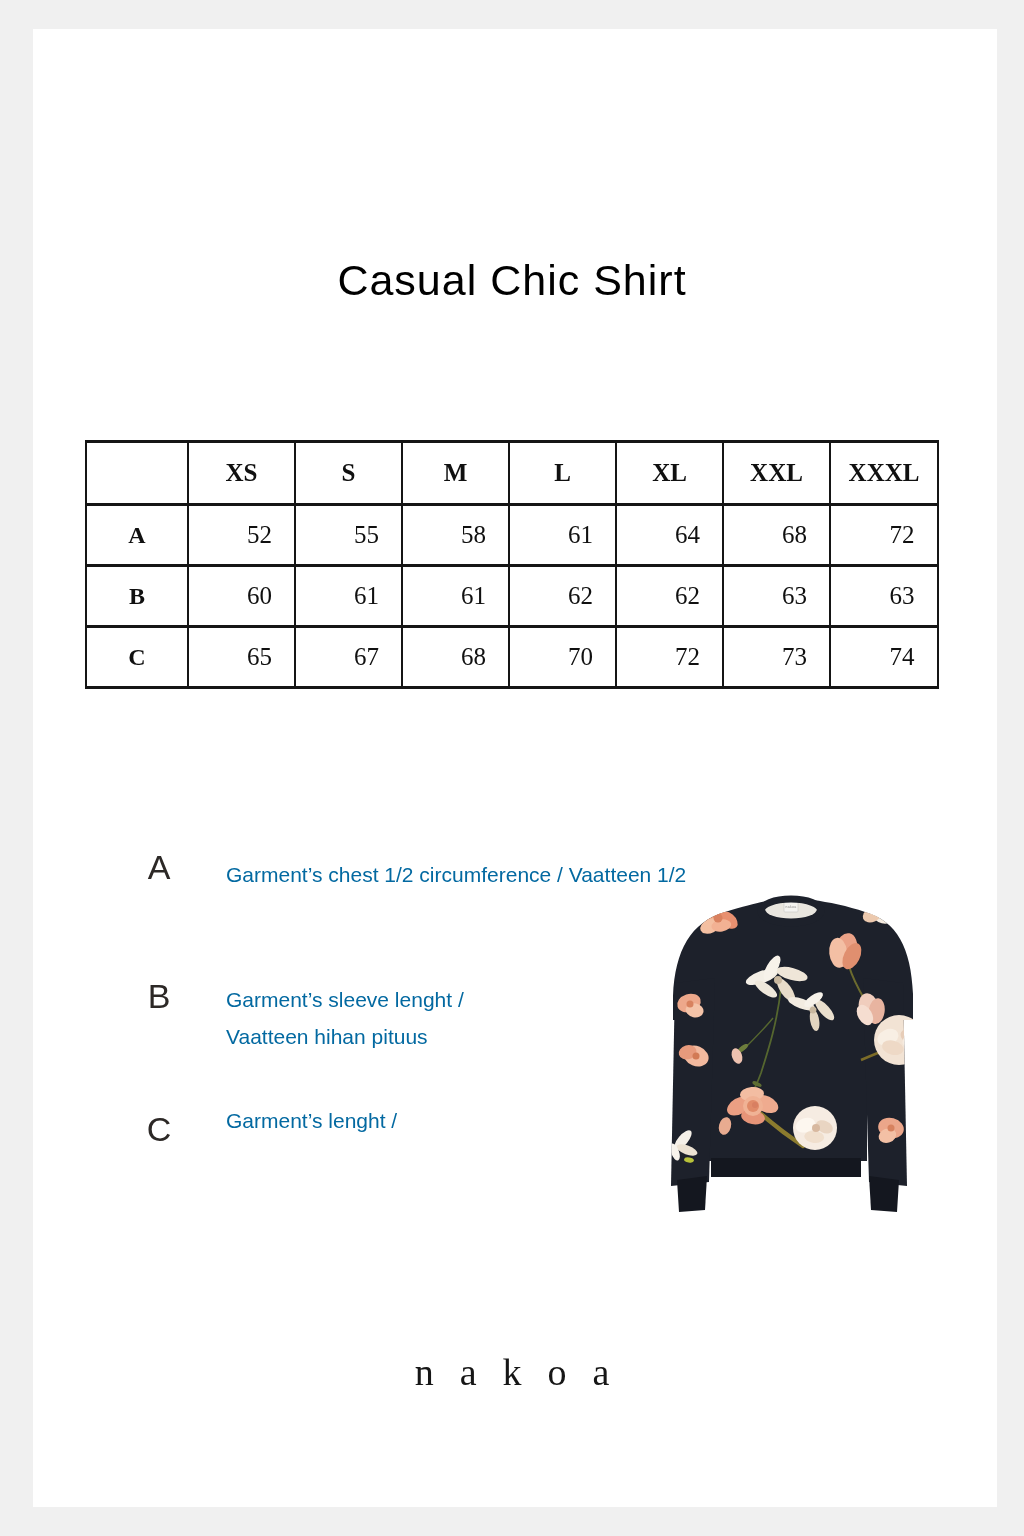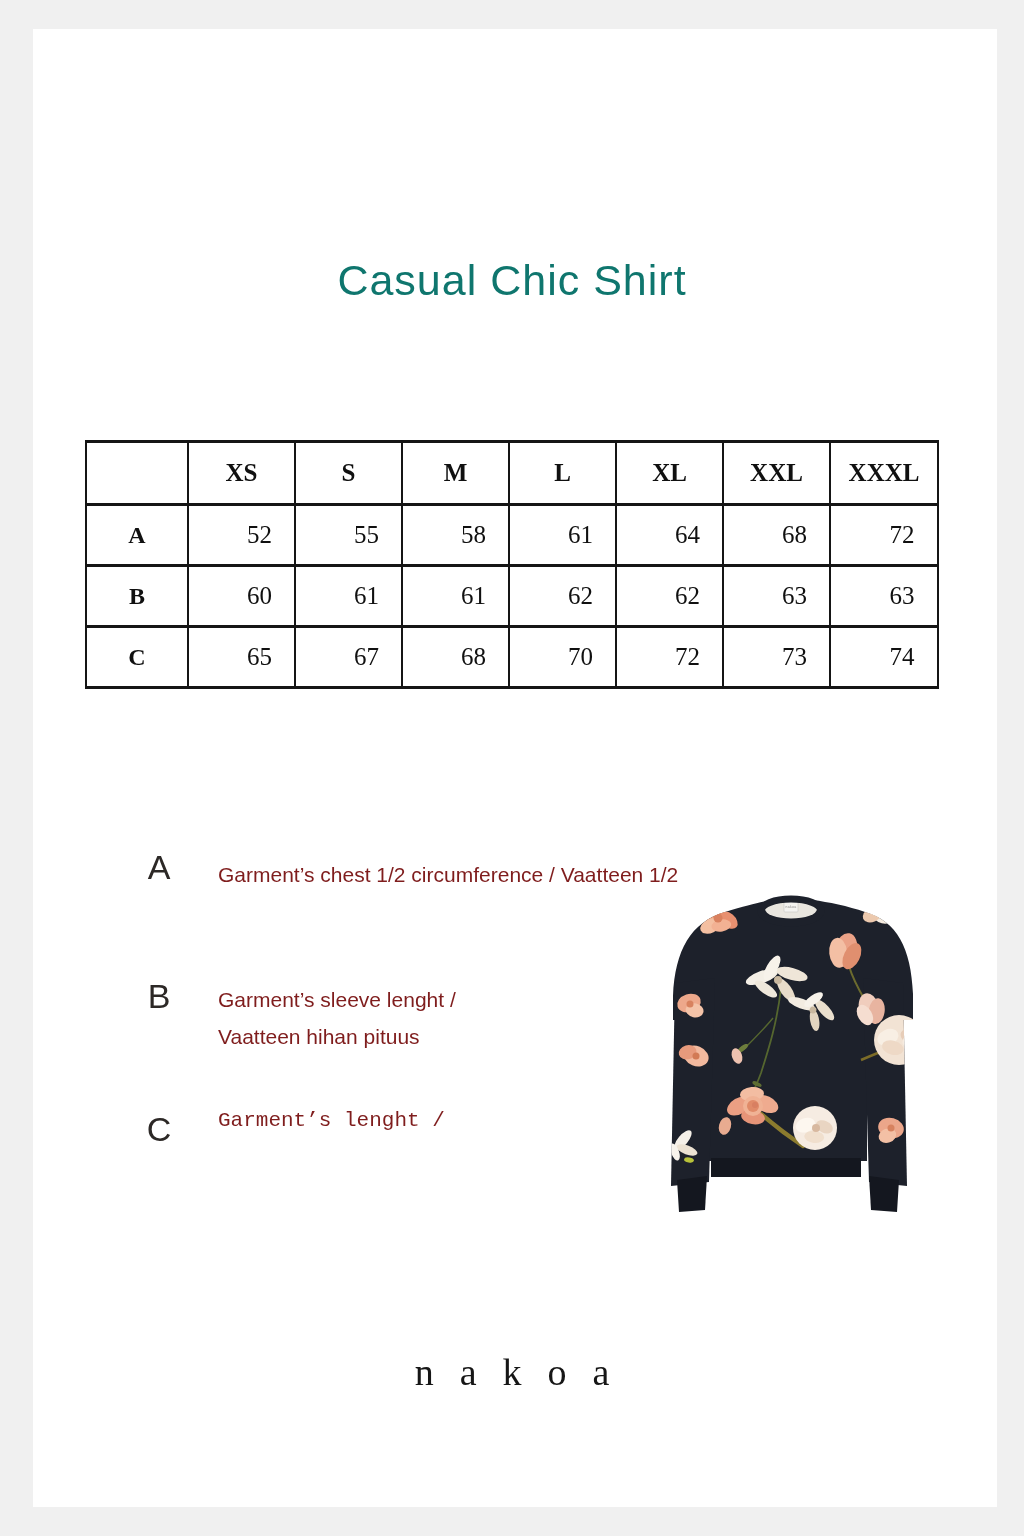--- a/index.html
+++ b/index.html
@@ -1,38 +1,38 @@
 <!DOCTYPE html>
 <html><head>
 <meta charset="utf-8">
 <style>
   html,body{margin:0;padding:0;background:#f0f0f0;}
   #page{position:relative;width:1024px;height:1536px;background:#f0f0f0;overflow:hidden;
         font-family:"Liberation Sans",sans-serif;}
   .card{position:absolute;left:33px;top:29px;width:964px;height:1478px;background:#ffffff;}
 
   .title{position:absolute;left:0;top:256px;width:1024px;text-align:center;
-         font-size:43px;letter-spacing:1px;color:#0f766e;font-family:"Liberation Sans",sans-serif;}
+         font-size:43px;letter-spacing:1px;color:#000000;font-family:"Liberation Sans",sans-serif;}
 
   table.size{position:absolute;left:85px;top:440px;width:852px;border-collapse:collapse;
              table-layout:fixed;font-family:"Liberation Serif",serif;color:#101010;
              text-align:center;}
   table.size th,table.size td{border:2px solid #151515;border-top-width:3px;border-bottom-width:3px;
              padding:0;vertical-align:middle;margin-left:32px;}
   table.size thead th{font-size:25px;font-weight:bold;height:60px;}
   table.size tbody th{font-size:24px;font-weight:bold;}
   table.size tbody td{font-size:25px;font-weight:normal;padding-left:36px;}
   table.size tbody tr{height:61px;}
 
   .legend-letter{position:absolute;left:136px;width:46px;text-align:center;
                  font-size:34px;color:#2c2826;}
-  .legend-text{position:absolute;left:218px;width:500px;font-size:21px;line-height:37px;color:#7f1d1d;}
+  .legend-text{position:absolute;left:226px;width:500px;font-size:21px;line-height:37px;color:#0369a1;}
   .letter-a{top:848px;} .text-a{top:856px;}
   .letter-b{top:977px;} .text-b{top:981px;}
-  .letter-c{top:1110px;} .text-c{top:1102px;font-family:Liberation Mono, monospace;}
+  .letter-c{top:1110px;} .text-c{top:1102px;}
   .indent{padding-left:6px;}
 
   .brand{position:absolute;left:0;top:1350px;width:1024px;text-align:center;
          font-family:"Liberation Serif",serif;font-size:38px;letter-spacing:26px;
          padding-left:26px;box-sizing:border-box;color:#161616;}
 
   .product{position:absolute;left:653px;top:888px;width:300px;height:335px;}
 </style>
 </head>
 <body>

